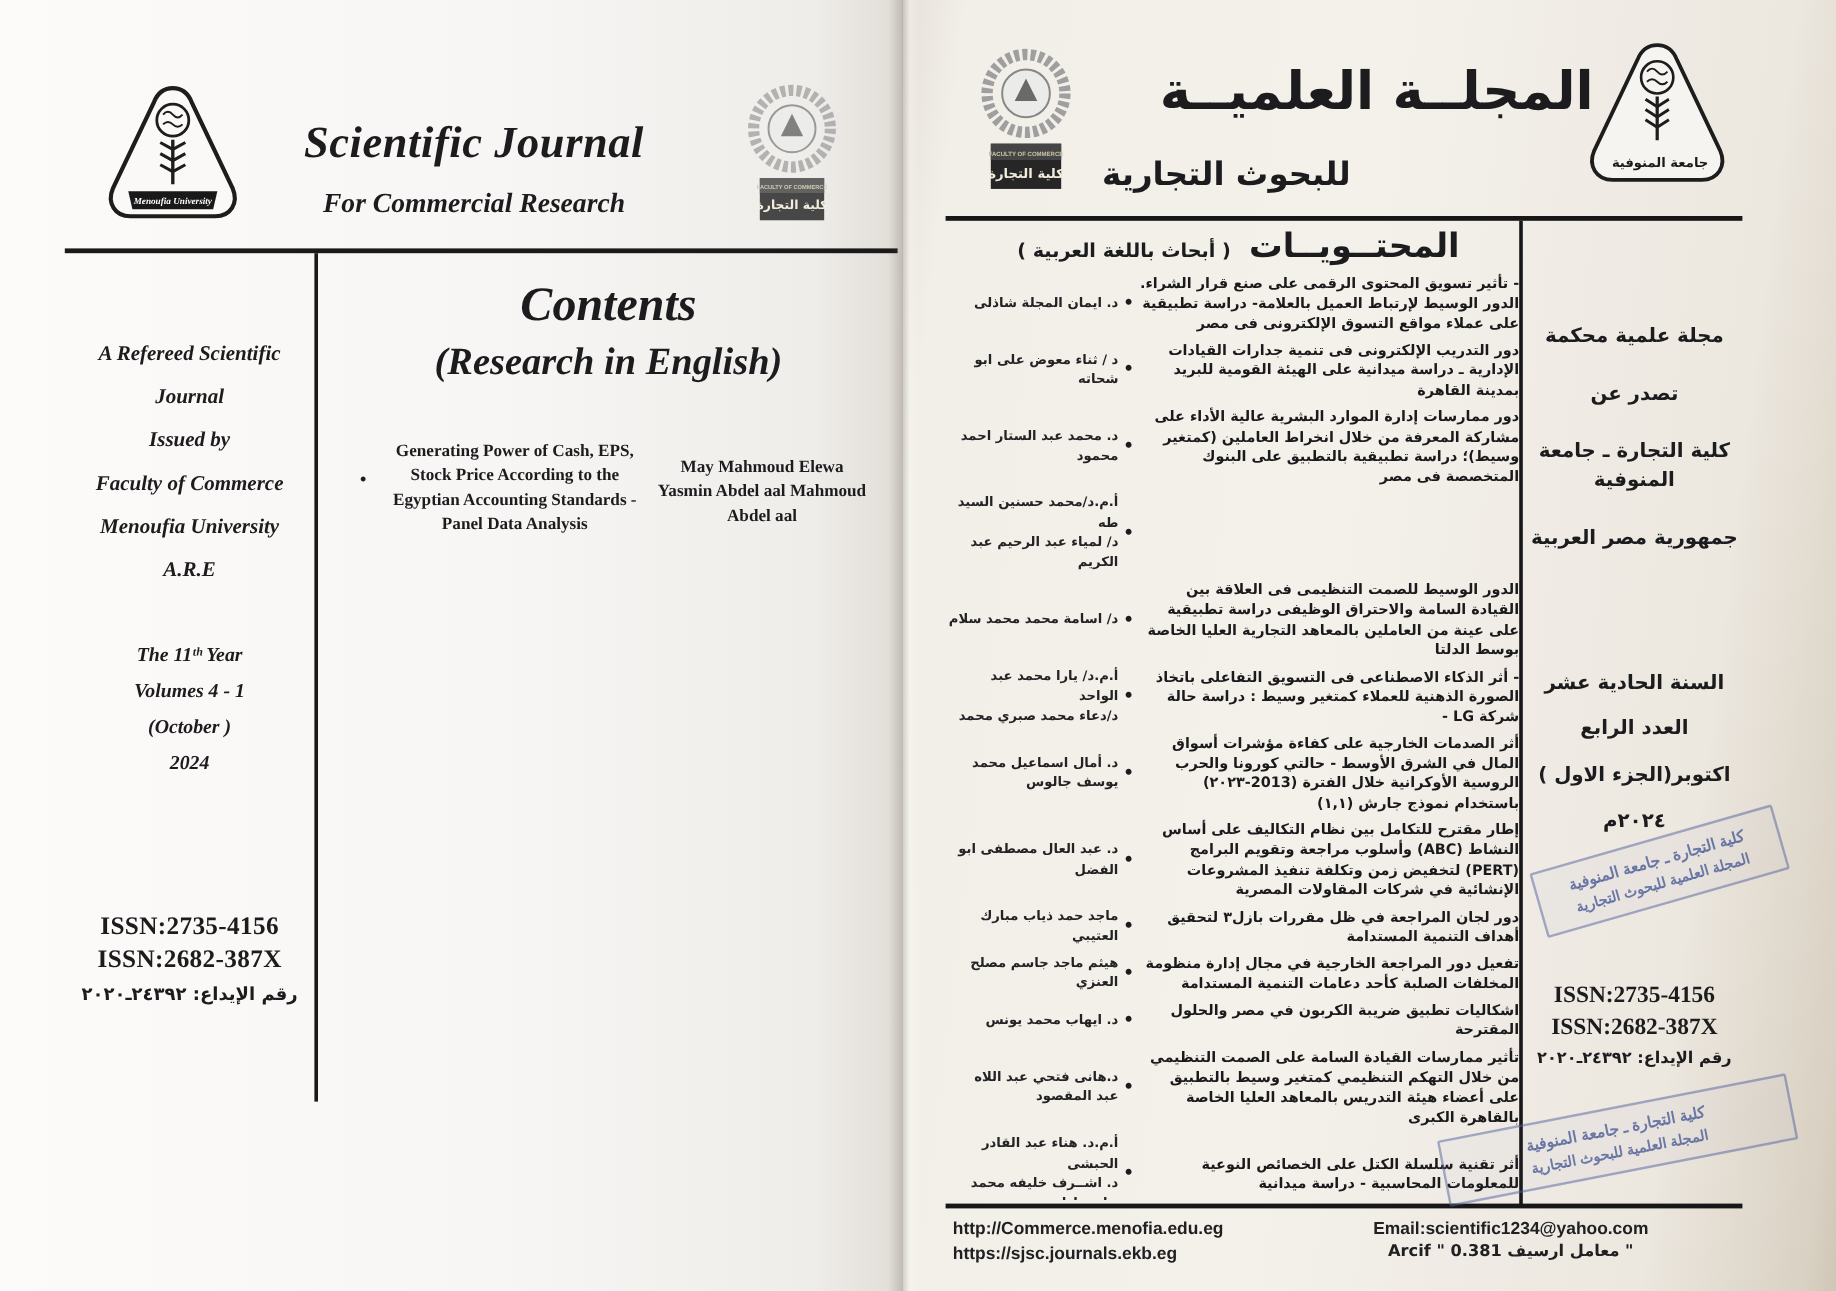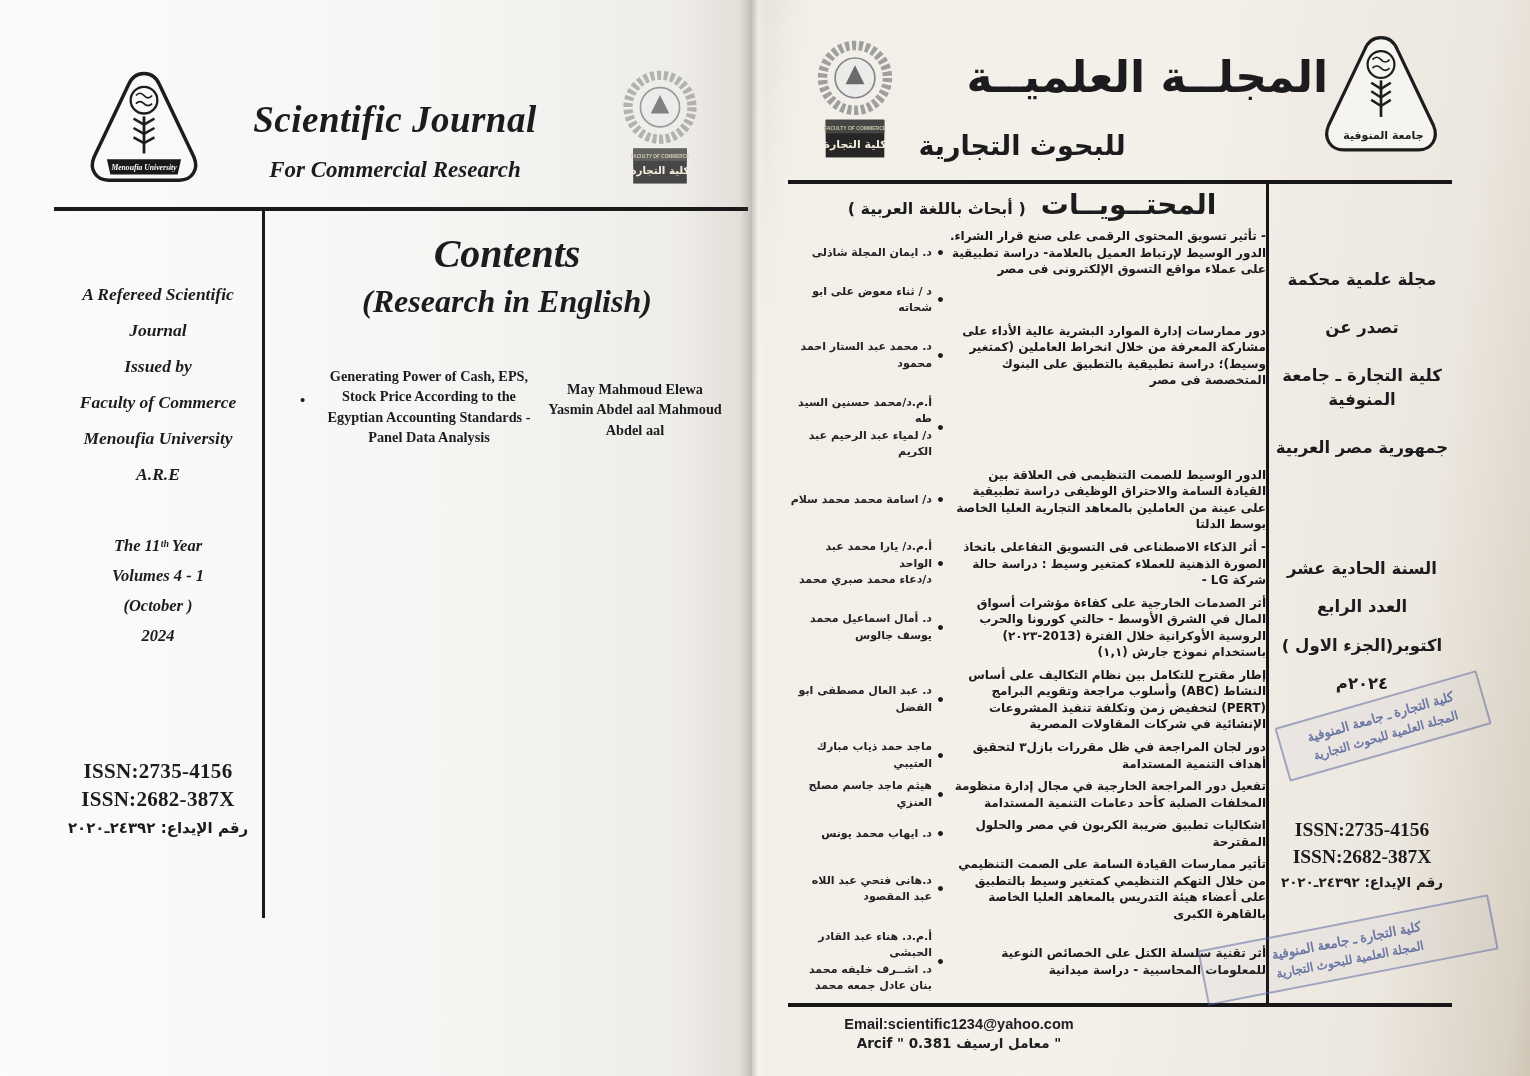--- a/index.html
+++ b/index.html
@@ -215,20 +215,21 @@
 
         <div class="rp-entry" dir="ltr">
           <div class="r-authors ar">د. ايمان المجلة شاذلى</div>
           <div class="bullet">•</div>
           <div class="r-title ar">- تأثير تسويق المحتوى الرقمى على صنع قرار الشراء. الدور الوسيط لإرتباط العميل بالعلامة- دراسة تطبيقية على عملاء مواقع التسوق الإلكترونى فى مصر</div>
         </div>
 
         <div class="rp-entry" dir="ltr">
           <div class="r-authors ar">د / ثناء معوض على ابو شحاته</div>
           <div class="bullet">•</div>
+          <div class="r-title ar">دور التدريب الإلكترونى فى تنمية جدارات القيادات الإدارية ـ دراسة ميدانية على الهيئة القومية للبريد بمدينة القاهرة</div>
         </div>
 
         <div class="rp-entry" dir="ltr">
           <div class="r-authors ar">د. محمد عبد الستار احمد محمود</div>
           <div class="bullet">•</div>
           <div class="r-title ar">دور ممارسات إدارة الموارد البشرية عالية الأداء على مشاركة المعرفة من خلال انخراط العاملين (كمتغير وسيط)؛ دراسة تطبيقية بالتطبيق على البنوك المتخصصة فى مصر</div>
         </div>
 
         <div class="rp-entry" dir="ltr">
           <div class="r-authors ar">أ.م.د/محمد حسنين السيد طه
@@ -324,20 +325,24 @@
         </div>
       <div class="rp-deposit ar">رقم الإيداع: ٢٤٣٩٢ـ٢٠٢٠</div>
     </div>
 
     <div class="stamp stamp-2">
       <div class="s1">كلية التجارة ـ جامعة المنوفية</div>
       <div class="s2">المجلة العلمية للبحوث التجارية</div>
     </div>
 
     <div class="rp-footer">
+      <div class="f-col1">
+        <div class="f-line">http://Commerce.menofia.edu.eg</div>
+        <div class="f-line">https://sjsc.journals.ekb.eg</div>
+      </div>
       <div class="f-col2">
         <div class="f-line">Email:scientific1234@yahoo.com</div>
         <div class="f-arcif ar">" معامل ارسيف Arcif "  0.381</div>
       </div>
     </div>
   </div>
 
   <div class="fold"></div>
 </div>
 

